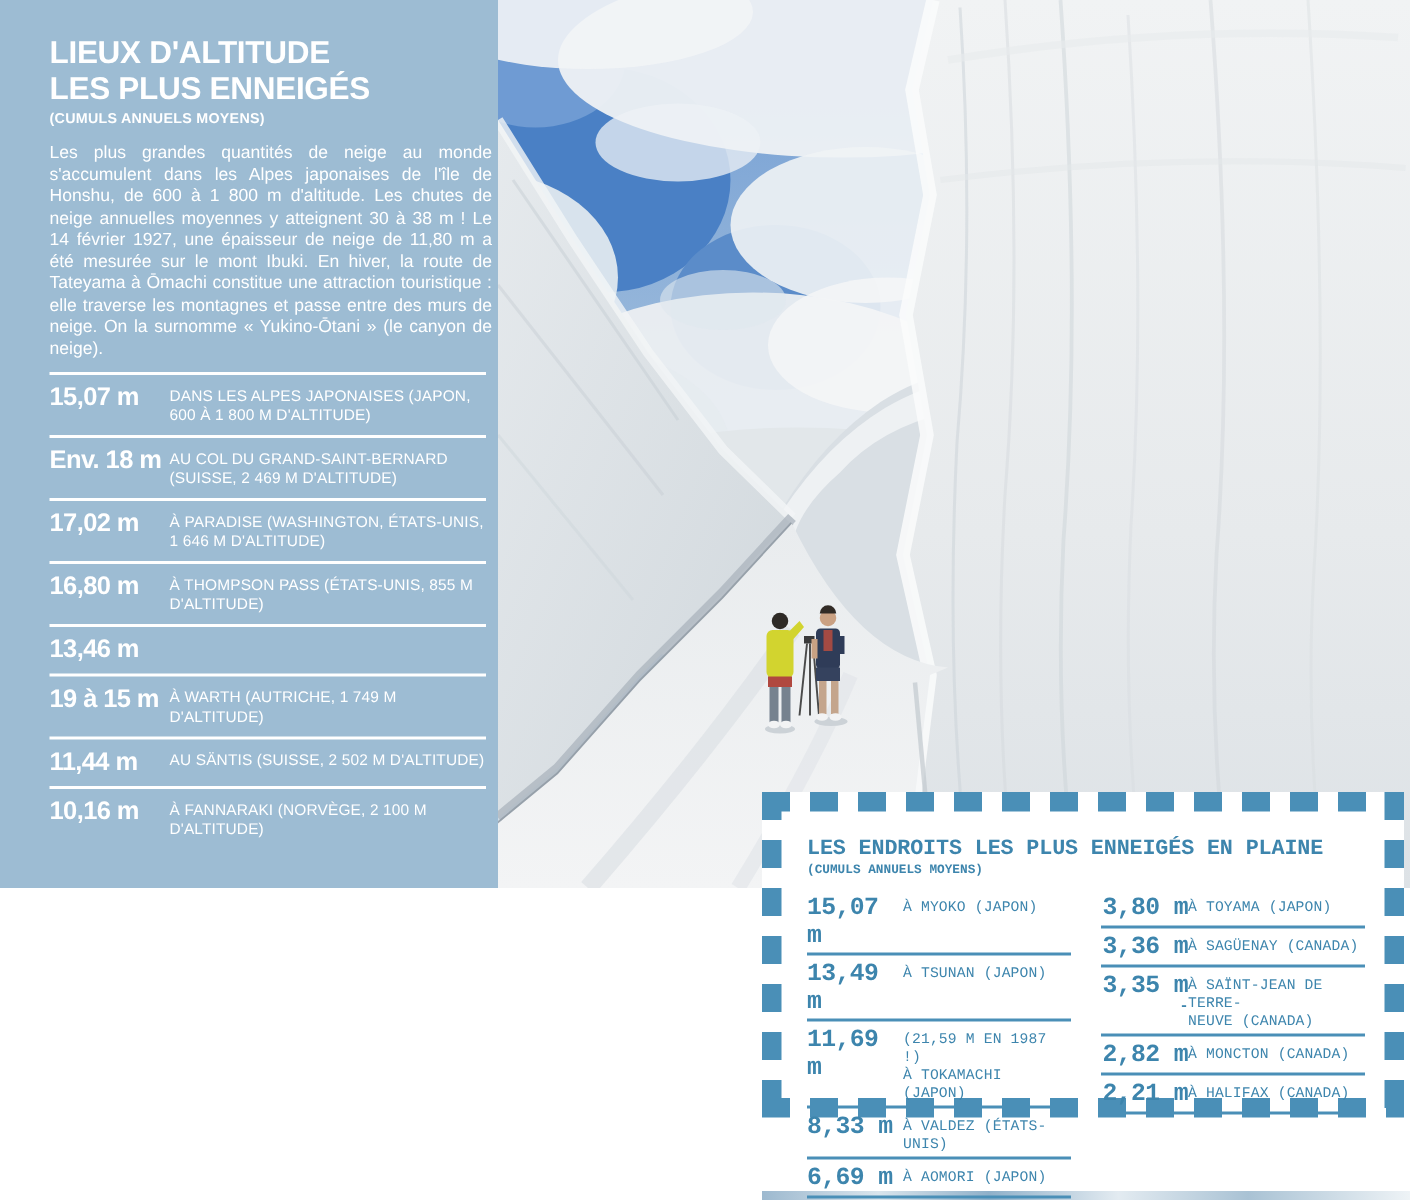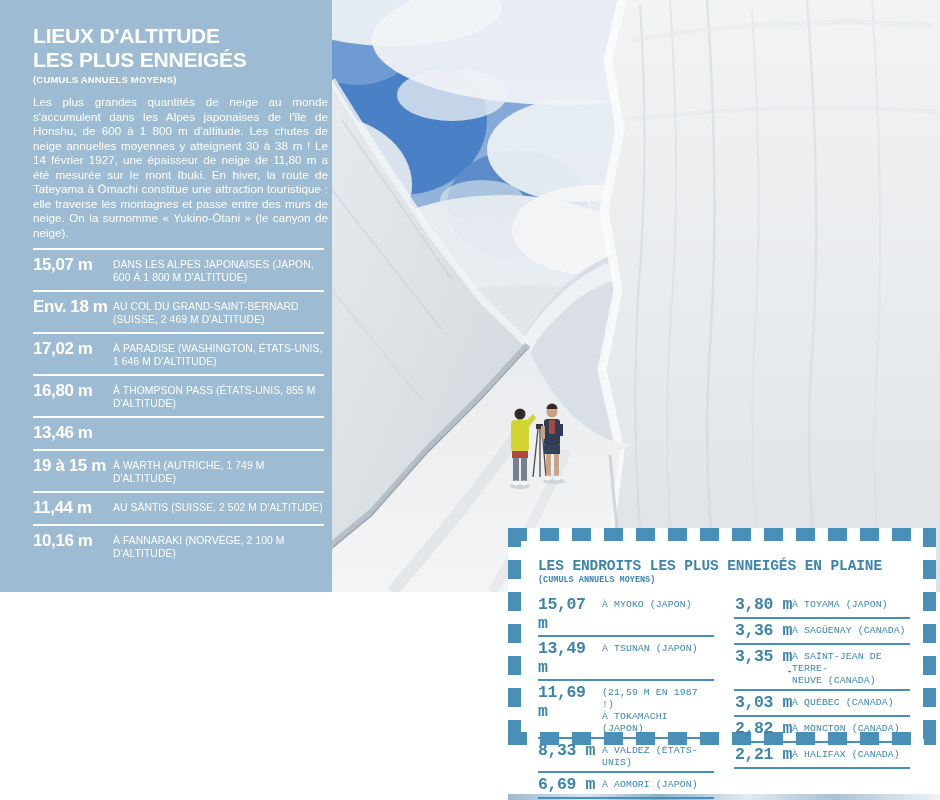--- a/index.html
+++ b/index.html
@@ -290,26 +290,20 @@
           </div>
           <div class="pl-row">
             <span class="pl-val">
                 <span>3,35 m</span>
                 <span class="v2">-</span>
               </span>
             <span class="pl-lab"><span>À SAÏNT-JEAN DE TERRE-</span><span class="l2">NEUVE (CANADA)</span></span>
           </div>
           <div class="pl-row">
             <span class="pl-val">
-                <span>3,03 m</span>
-              </span>
-            <span class="pl-lab"><span>À QUÉBEC (CANADA)</span></span>
-          </div>
-          <div class="pl-row">
-            <span class="pl-val">
                 <span>2,82 m</span>
               </span>
             <span class="pl-lab"><span>À MONCTON (CANADA)</span></span>
           </div>
           <div class="pl-row">
             <span class="pl-val">
                 <span>2,21 m</span>
               </span>
             <span class="pl-lab"><span>À HALIFAX (CANADA)</span></span>
           </div>

